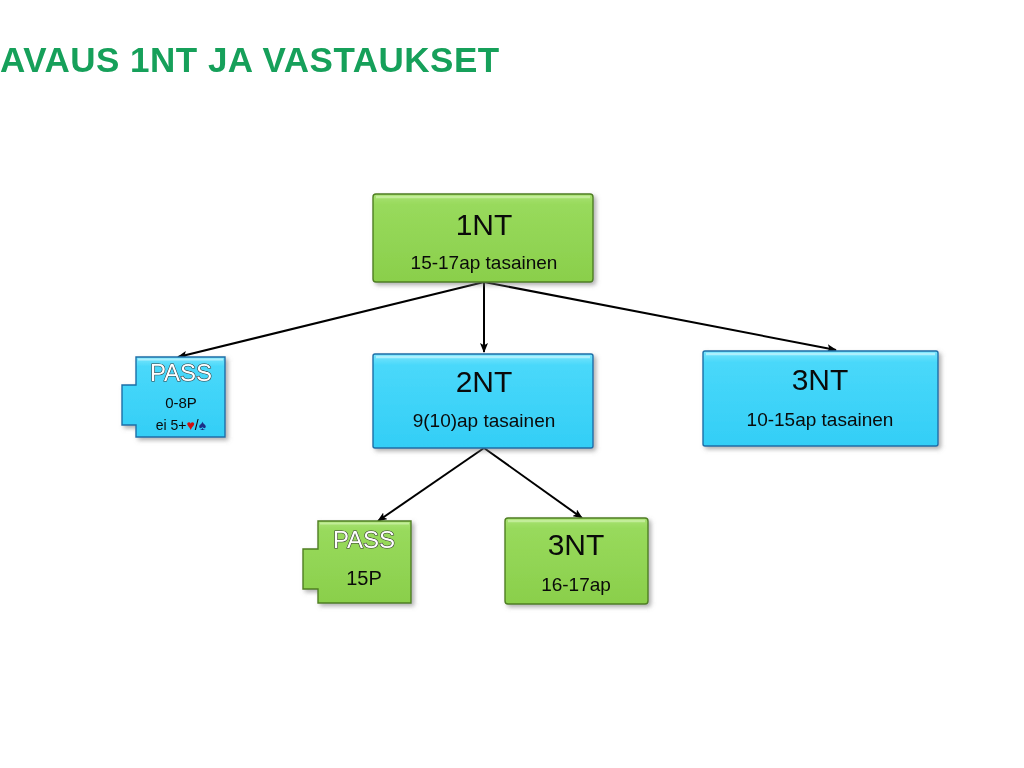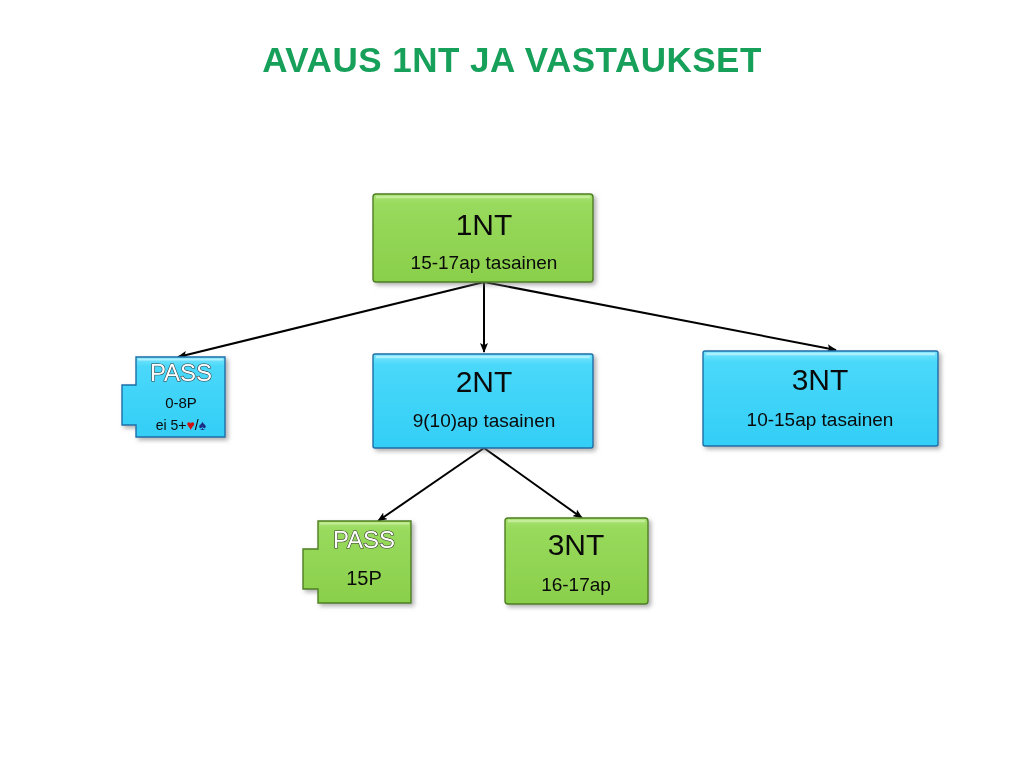--- a/index.html
+++ b/index.html
@@ -19,21 +19,20 @@
     left: 0; top: 0;
     width: 1024px;
     height: 768px;
     background: #ffffff;
   }
   #title {
     position: absolute;
     left: 0;
     top: 40px;
     width: 1024px;
-    text-align: center;
     font-size: 35px;
     font-weight: bold;
     color: #16A05A;
     letter-spacing: 0.5px;
     font-family: "Liberation Sans", sans-serif;
     white-space: nowrap;
   }
   #diagram {
     position: absolute;
     left: 0; top: 0;

